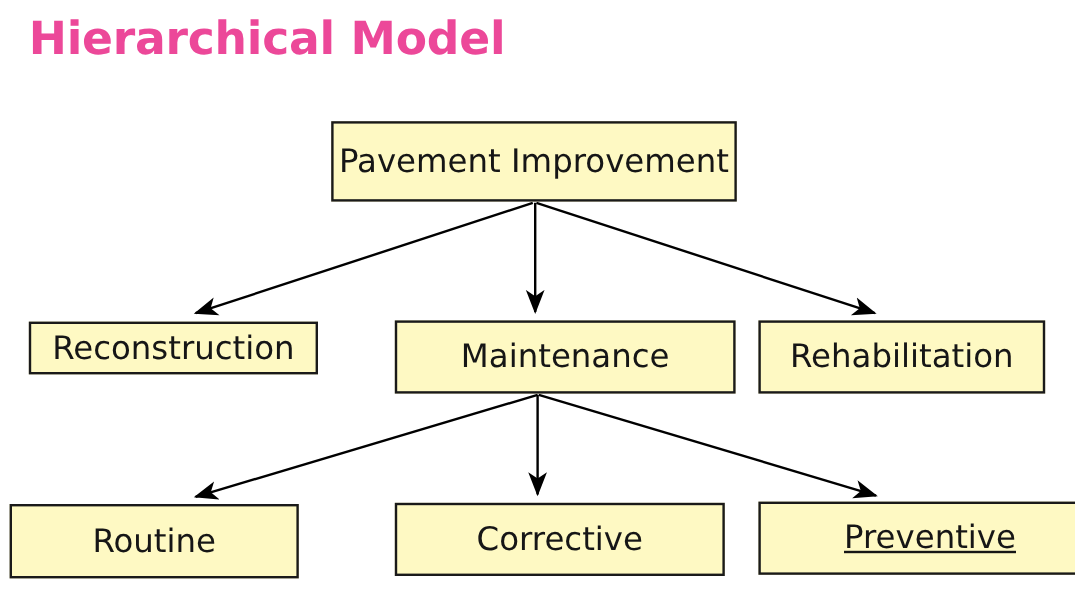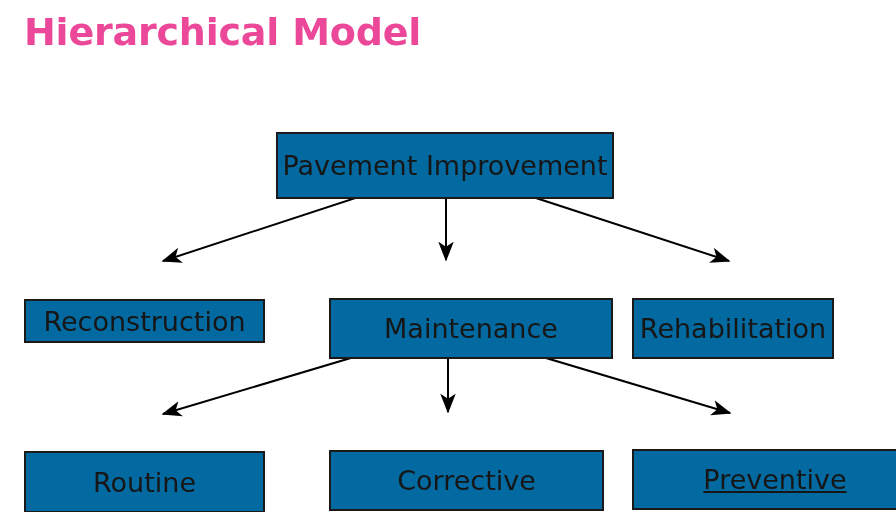--- a/index.html
+++ b/index.html
@@ -42,43 +42,42 @@
     top: 0;
     width: 896px;
     height: 512px;
     pointer-events: none;
   }
 
   .node {
     position: absolute;
     box-sizing: border-box;
     border: 2px solid #1a1a1a;
-    background: #0369a1;
+    background: #fef9c3;
     display: flex;
     align-items: center;
     justify-content: center;
     color: #161616;
     font-family: "DejaVu Sans", sans-serif;
     font-size: 27px;
     font-weight: normal;
     line-height: 1;
     white-space: nowrap;
-    margin-top: 31px;
   }
 
   
   #node-root      { left: 276px; top: 101px; width: 338px; height: 67px; }
 
   
   #node-recon     { left: 24px;  top: 268px; width: 241px; height: 44px; }
   #node-maint     { left: 329px; top: 267px; width: 284px; height: 61px; }
-  #node-rehab     { left: 632px; top: 267px; width: 202px; height: 61px; }
+  #node-rehab     { left: 632px; top: 267px; width: 239px; height: 61px; }
 
   
-  #node-routine   { left: 24px;  top: 420px; width: 241px; height: 62px; }
+  #node-routine   { left: 8px;  top: 420px; width: 241px; height: 62px; }
   #node-corrective{ left: 329px; top: 419px; width: 275px; height: 61px; }
   #node-preventive{ left: 632px; top: 418px; width: 286px; height: 61px; text-decoration: underline; }
 </style>
 </head>
 <body>
 
 <div id="canvas">
 
   <div class="title">Hierarchical Model</div>
 

